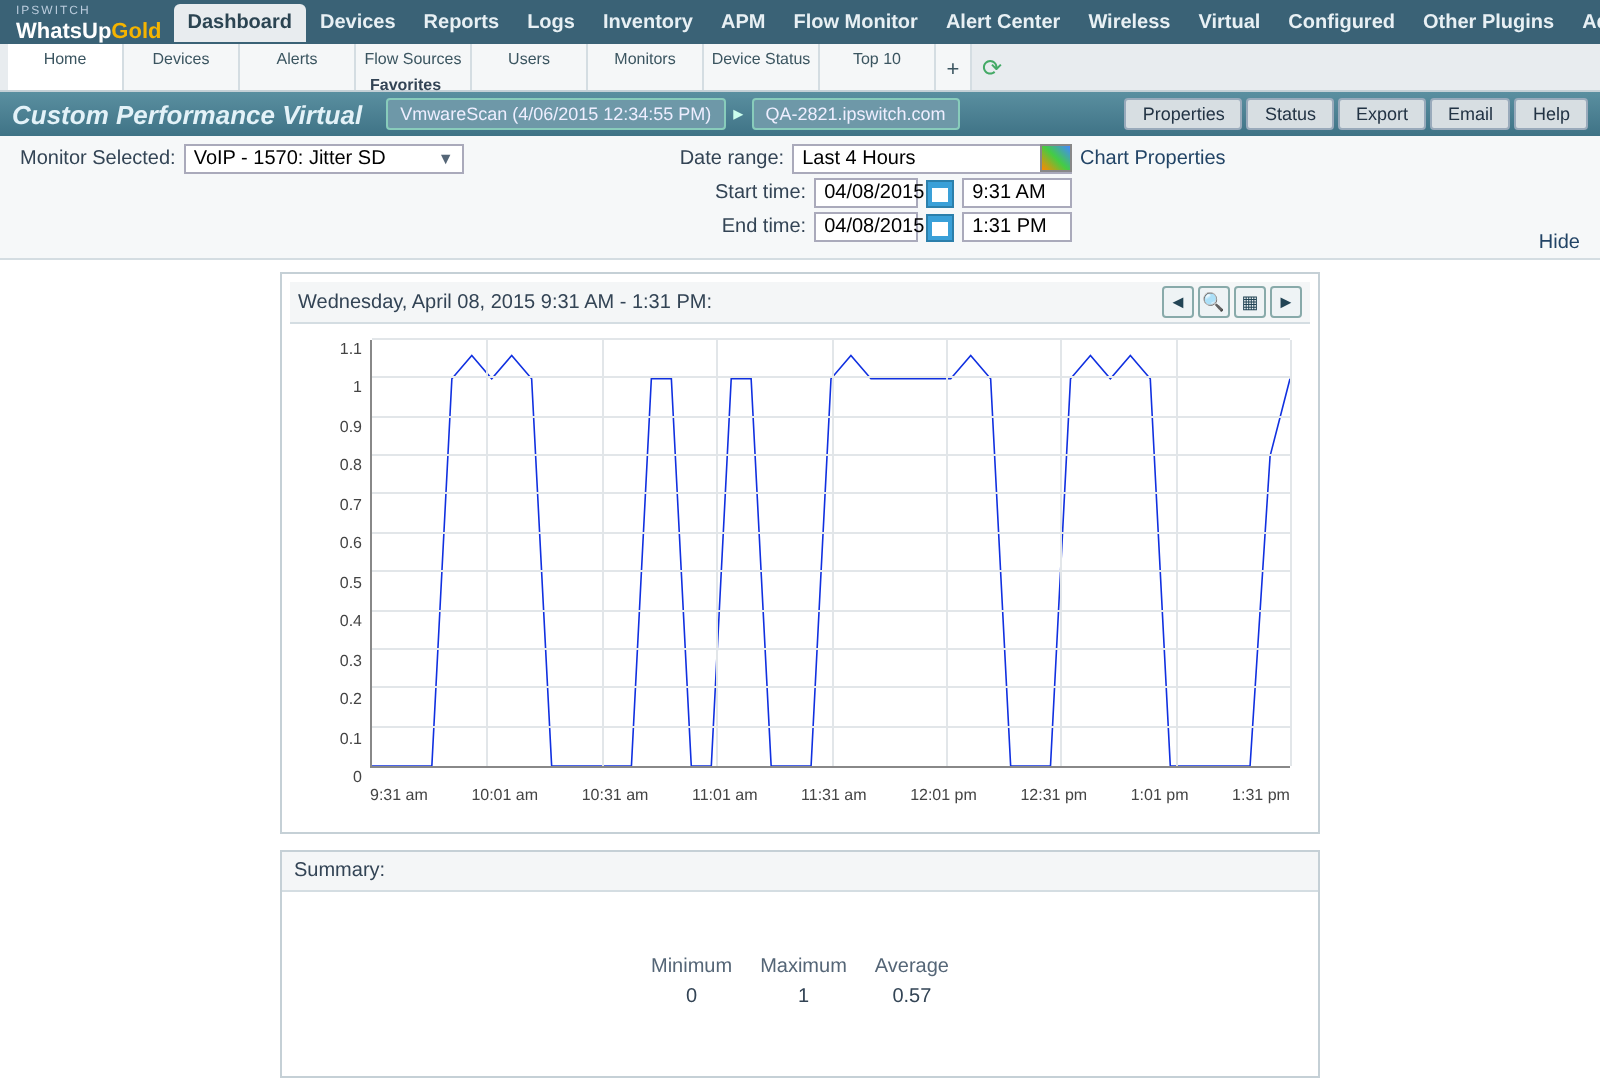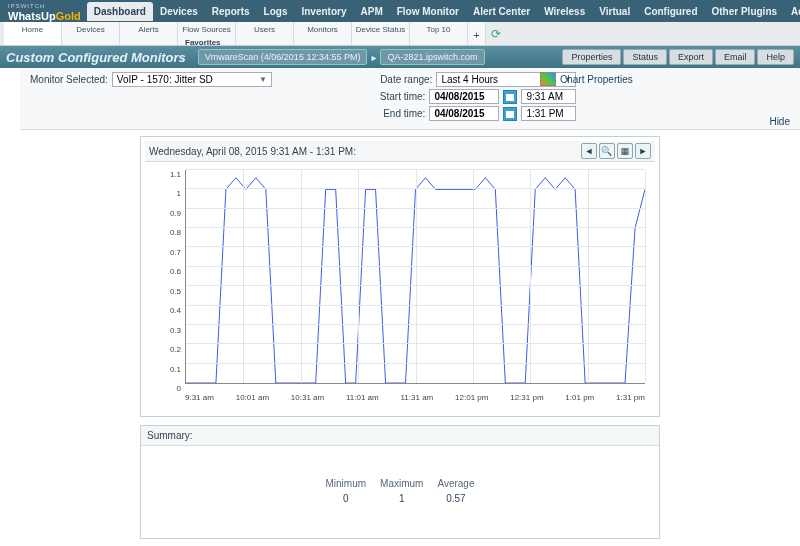--- a/index.html
+++ b/index.html
@@ -18,27 +18,27 @@
 .sub-tab.plus { width:18px; font-size:11px; display:flex; align-items:center; justify-content:center; }
 .favlabel { position:absolute; left:185px; top:16px; font-size:8px; color:#345; font-weight:bold; }
 .refresh-cluster { width:20px; display:flex; align-items:center; justify-content:center; color:#4a6; font-size:12px; }
 .titlebar { background: linear-gradient(#5a8fa0, #3f7386); height: 22px; display: flex; align-items: center; padding: 0 6px; color:#fff; }
 .page-title { font-size: 13px; font-weight: bold; font-style: italic; color: #e3f2f8; }
 .bc { margin-left: 12px; display:flex; align-items:center; gap:4px; font-size:9px;}
 .bc-pill { background:#6e98a8; border:1px solid #8cb; padding:2px 6px; border-radius:2px; color:#eef;}
 .bc-arrow { color:#cfe; font-size:10px;}
 .rbtns { margin-left:auto; display:flex; gap:2px;}
 .gray-btn { background:#d7dee2; border:1px solid #9ab; font-size:9px; color:#234; padding:2px 8px; cursor:pointer; border-radius:2px;}
-.controls { background:#f6f8f9; padding:4px 10px 6px; display:flex; gap:18px; border-bottom:1px solid #d4dde2; position:relative;margin-left:20px; }
+.controls { background:#f6f8f9; padding:4px 10px 6px; display:flex; gap:18px; border-bottom:1px solid #d4dde2; position:relative; }
 .controls label { font-size:10px; color:#345; }
 .ctrl-row { display:flex; align-items:center; gap:4px; margin-bottom:2px; justify-content:flex-end;}
 .ctrl-col { display:flex; flex-direction:column; }
 .drop { background:#fff; border:1px solid #aab; font-size:10px; padding:1px 4px; display:inline-flex; align-items:center; gap:4px; cursor:pointer; }
 .drop .dcaret { font-size:8px; color:#567; }
-.date-input { background:#fff; border:1px solid #aab; font-size:10px; padding:1px 4px; width:70px;font-weight:bold;}
+.date-input { background:#fff; border:1px solid #aab; font-size:10px; padding:1px 4px; width:52px;}
 .time-input { background:#fff; border:1px solid #aab; font-size:10px; padding:1px 4px; width:55px;}
 .cal { width:14px; height:14px; background:#3aa0d8; border:1px solid #2b7fab; display:inline-block; position:relative; cursor:pointer;}
 .cal::after{ content:''; position:absolute; top:3px; left:2px; right:2px; bottom:2px; background:#fff;}
 .chartprops { display:flex; align-items:center; gap:4px; font-size:10px; color:#246; cursor:pointer; position:absolute; left:520px; top:4px;}
 .chartprops .ico { width:16px; height:14px; background:linear-gradient(45deg,#f80,#4c4,#48f); border:1px solid #888;}
 .hide-link { position:absolute; right:10px; bottom:2px; font-size:10px; color:#246; cursor:pointer;}
 .chart-panel { margin:6px 24px 0 140px; border:1px solid #c5d0d6; padding:4px; background:#fff; width:520px;}
 .chart-header { display:flex; align-items:center; font-size:10px; color:#345; padding:2px 4px; background:#f4f6f7; border-bottom:1px solid #d4dde2;}
 .chart-tools { margin-left:auto; display:flex; gap:2px;}
 .tiny-btn { width:16px; height:16px; border:1px solid #8aa; background:#eef3f5; font-size:9px; display:flex; align-items:center; justify-content:center; cursor:pointer; border-radius:2px; color:#245;}
@@ -93,40 +93,40 @@
       <div class="sub-tab">Monitors</div>
       <div class="sub-tab">Device Status</div>
       <div class="sub-tab">Top 10</div>
     </div>
   <div class="sub-tab plus">+</div>
   <div class="refresh-cluster">⟳</div>
   <div class="favlabel">Favorites</div>
 </div>
 
 <div class="titlebar">
-  <span class="page-title">Custom Configured Monitors</span>
+  <span class="page-title">Custom Performance Virtual</span>
   <div class="bc">
     <span class="bc-pill">VmwareScan (4/06/2015 12:34:55 PM)</span>
     <span class="bc-arrow">▸</span>
     <span class="bc-pill">QA-2821.ipswitch.com</span>
   </div>
   <div class="rbtns" id="rbtns">
       <div class="gray-btn">Properties</div>
       <div class="gray-btn">Status</div>
       <div class="gray-btn">Export</div>
       <div class="gray-btn">Email</div>
       <div class="gray-btn">Help</div>
     </div>
 </div>
 
 <div class="controls">
   <div class="ctrl-col left-col">
     <div class="ctrl-row">
       <label>Monitor Selected:</label>
-      <div class="drop" style="width:160px">
+      <div class="drop" style="width:140px">
         <span>VoIP - 1570: Jitter SD</span>
           <span class="dcaret" style="margin-left:auto">▼</span>
       </div>
     </div>
   </div>
   <div class="ctrl-col" style="margin-left:90px">
     <div class="ctrl-row">
       <label>Date range:</label>
       <div class="drop" style="width:140px">
         <span>Last 4 Hours</span>

